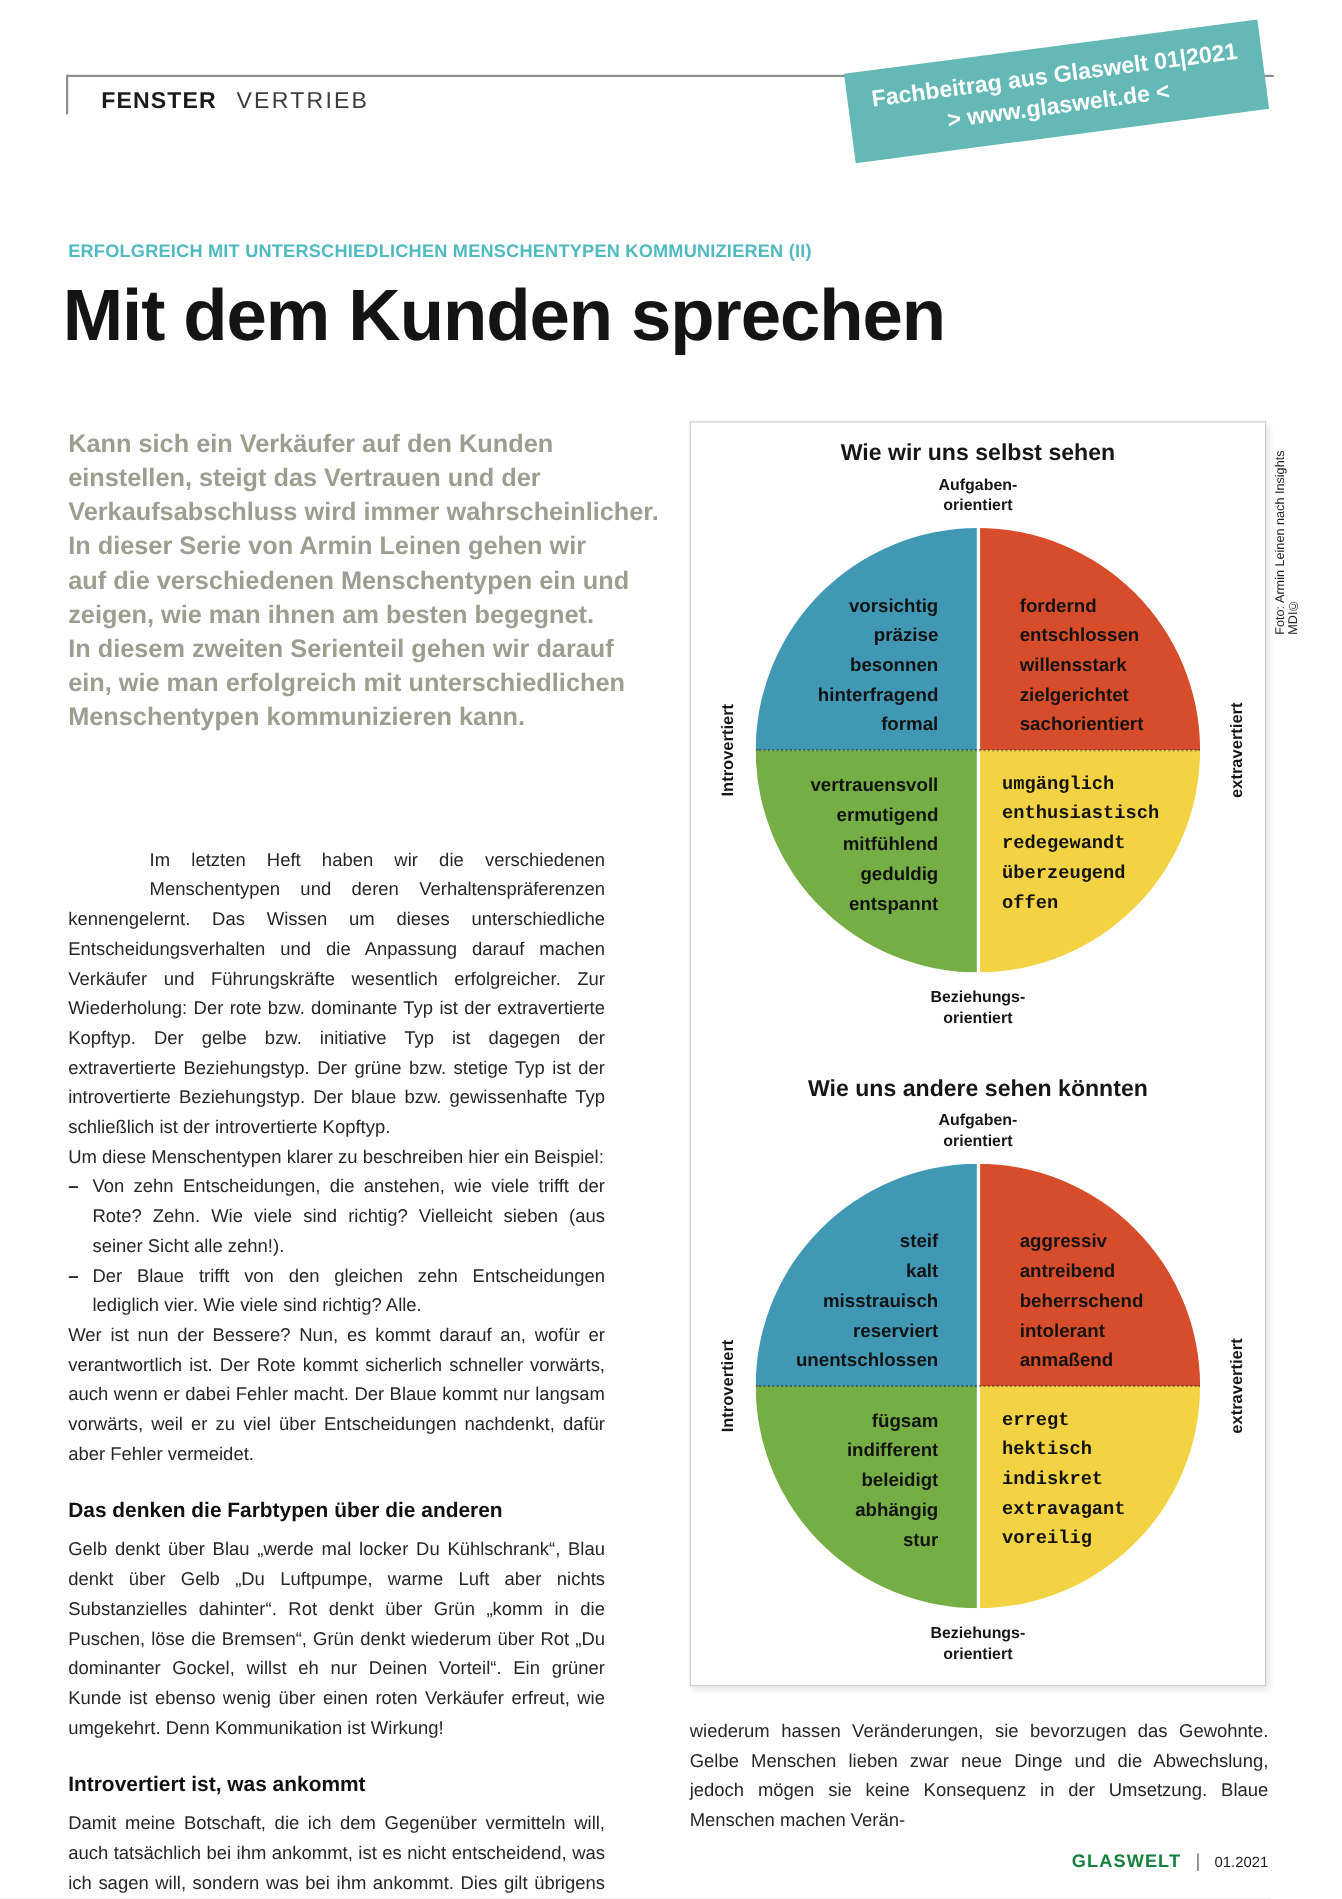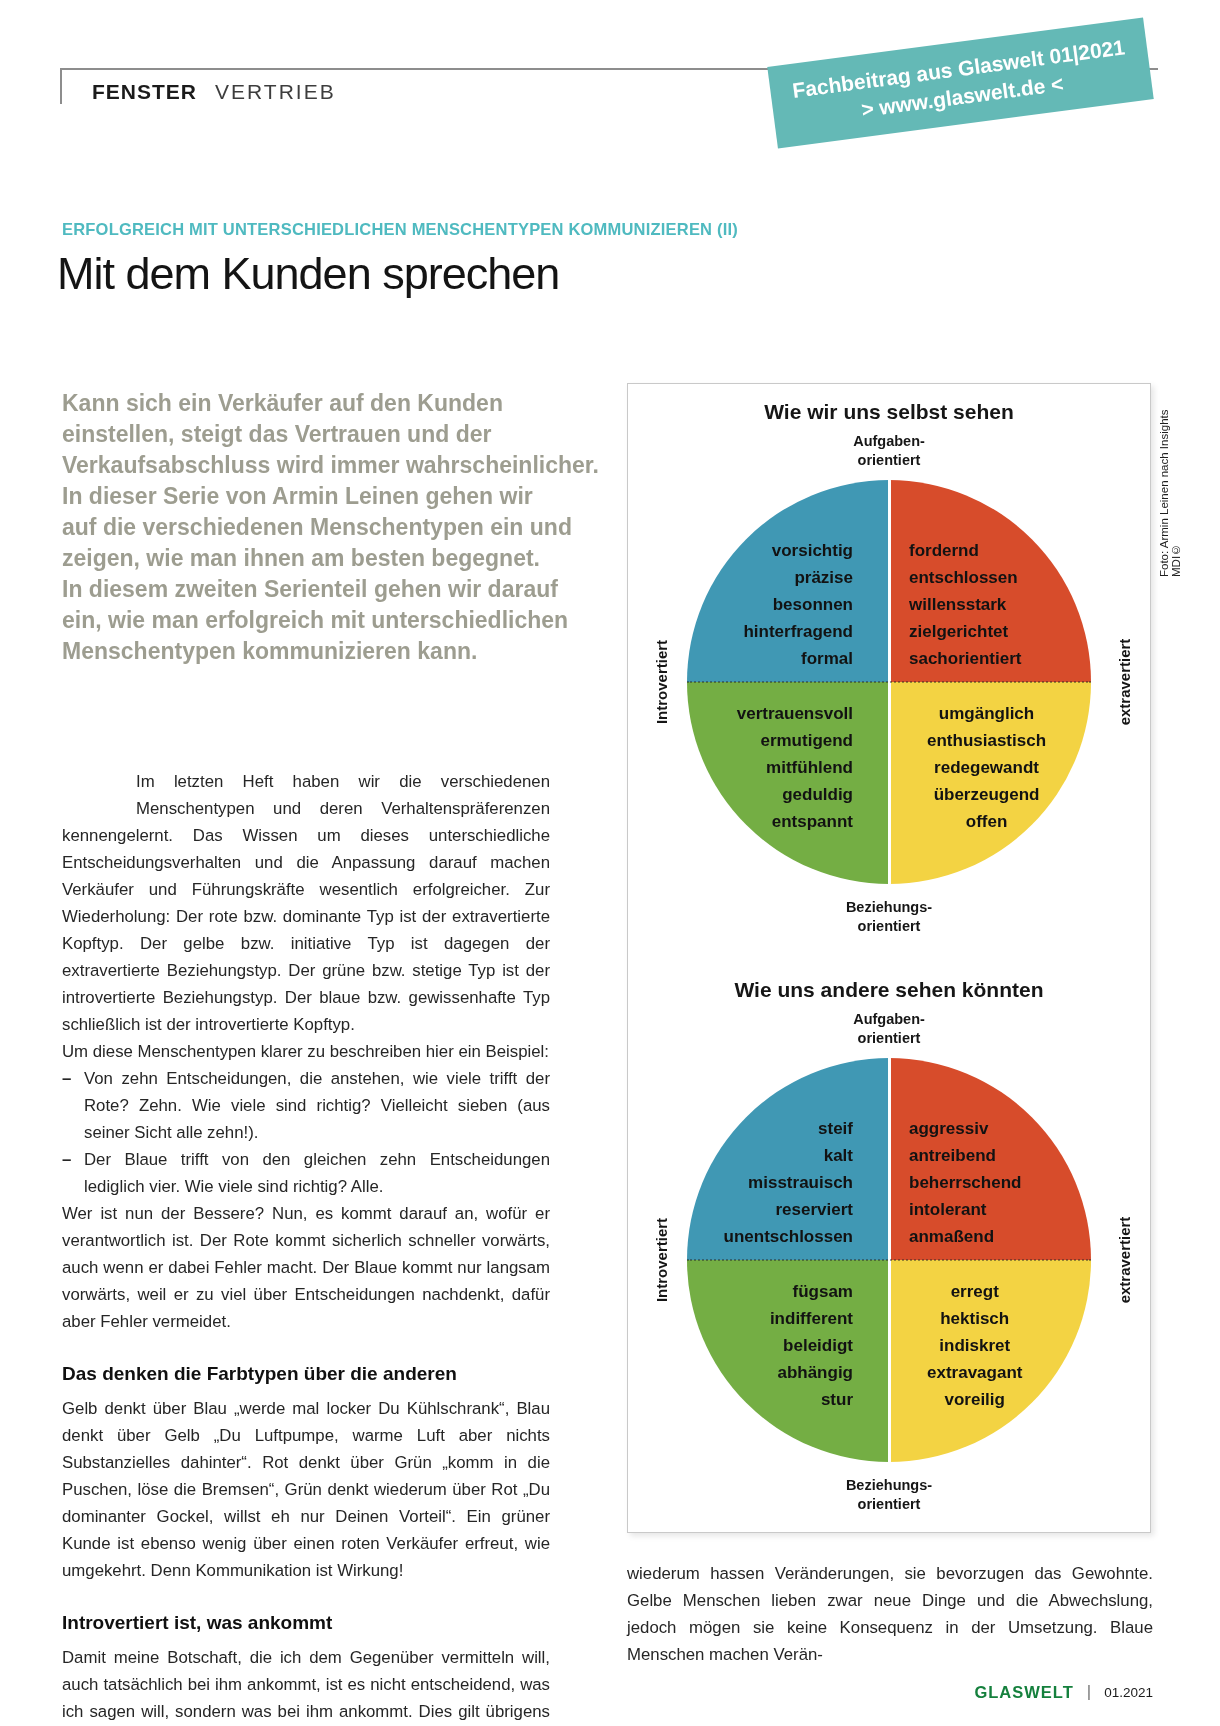--- a/index.html
+++ b/index.html
@@ -16,21 +16,21 @@
   .section-main { font-weight:bold; color:#1b1b1b; letter-spacing:1px;text-align:right; }
   .section-sub { font-weight:normal; color:#3d3d3d; margin-left:18px; letter-spacing:2px; }
 
   .banner {
     position:absolute; top:42px; right:70px; transform:rotate(-7.5deg);
     color:#fff; font-weight:bold; font-size:21px; line-height:28px;
     text-align:center; padding:13px 22px; z-index:5;
   }
 
   .kicker { position:absolute; left:62px; top:220px; font-size:16.5px; font-weight:bold; letter-spacing:0.2px; }
-  .title { position:absolute; left:57px; top:248px; font-size:45px; font-weight:400; letter-spacing:-1px; color:#141414; }
+  .title { position:absolute; left:57px; top:248px; font-size:66px; font-weight:700; letter-spacing:-1px; color:#141414; }
 
   .intro {
     position:absolute; left:62px; top:388px; width:548px;
     font-size:23px; font-weight:bold; color:#9d9d90; line-height:31px; white-space:pre-line;
   }
 
   
   .body-col { position:absolute; left:62px; top:741px; width:488px; font-size:16.8px; line-height:27px; text-align:justify; }
   .lead-spacer { float:left; width:74px; height:50px; }
   .teal-bar { width:58px; height:13px; margin-top:8px; }
@@ -61,23 +61,23 @@
   .q-tl { left:0; top:0; } .q-tr { right:0; top:0; }
   .q-bl { left:0; bottom:0; } .q-br { right:0; bottom:0; }
   .v-div { position:absolute; left:calc(50% - 1.5px); top:0; bottom:0; width:3px; background:#fff; }
   .h-div { position:absolute; left:0; right:0; top:calc(50% - 1px); border-top:2px dotted rgba(35,35,35,0.45); }
   .qtext {
     position:absolute; width:50%; height:50%; box-sizing:border-box;
     display:flex; flex-direction:column; justify-content:center;
     font-weight:bold; font-size:17px; line-height:27px; white-space:pre-line; color:#121212;
   }
   .qt-tl { left:0; top:0; align-items:flex-end; padding:46px 36px 0 0; text-align:right; }
-  .qt-tr { right:0; top:0; align-items:flex-start; padding:46px 0 0 20px; text-align:left; }
+  .qt-tr { right:0; top:0; align-items:flex-start; padding:46px 0 0 38px; text-align:left; }
   .qt-bl { left:0; bottom:0; align-items:flex-end; padding:0 36px 32px 0; text-align:right; }
-  .qt-br { right:0; bottom:0; align-items:flex-start; padding:0 0 32px 38px; text-align:center; }
+  .qt-br { right:16px; bottom:0; align-items:flex-start; padding:0 0 32px 38px; text-align:left;font-family:Liberation Mono, monospace; }
   .side-label {
     position:absolute; top:50%; transform:translateY(-50%) rotate(180deg);
     writing-mode:vertical-rl; font-weight:bold; font-size:15px; color:#161616;
   }
   .side-left { left:-34px; }
   .side-right { right:-42px; }
   .b-label { margin-top:14px; }
 
   
   .cont-col { position:absolute; left:627px; top:1560px; width:526px; font-size:16.8px; line-height:27px; text-align:justify; }

